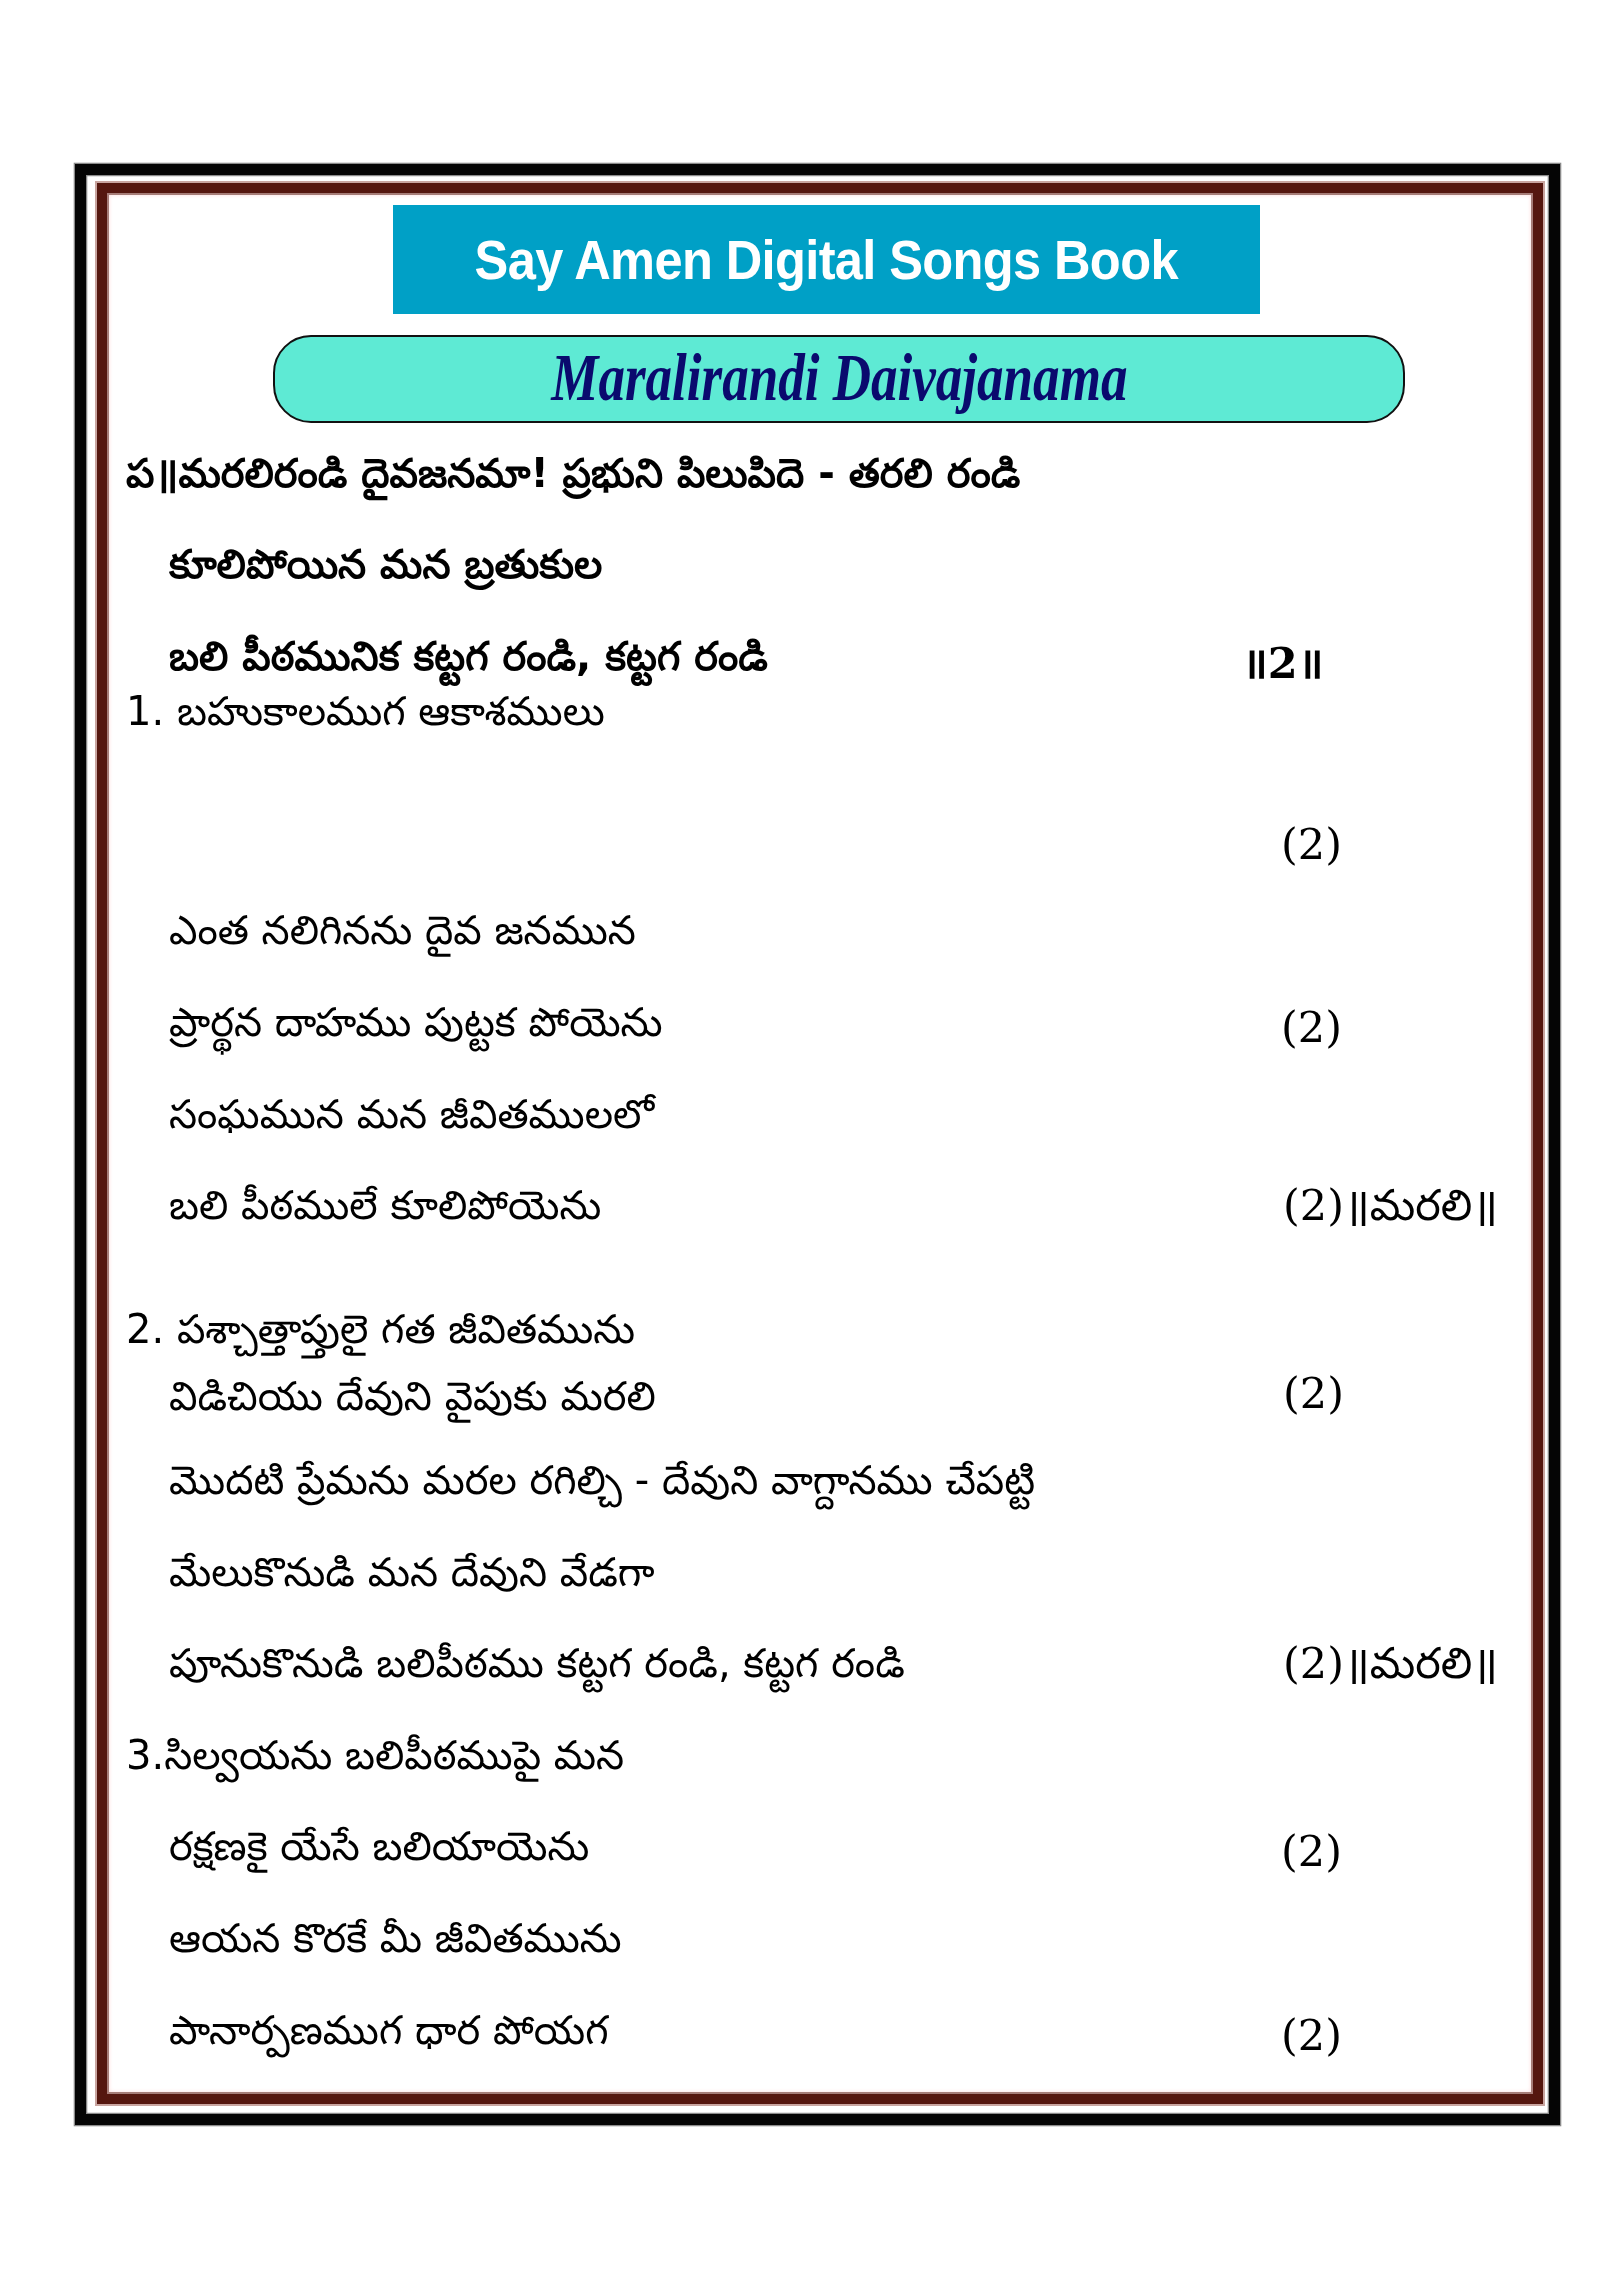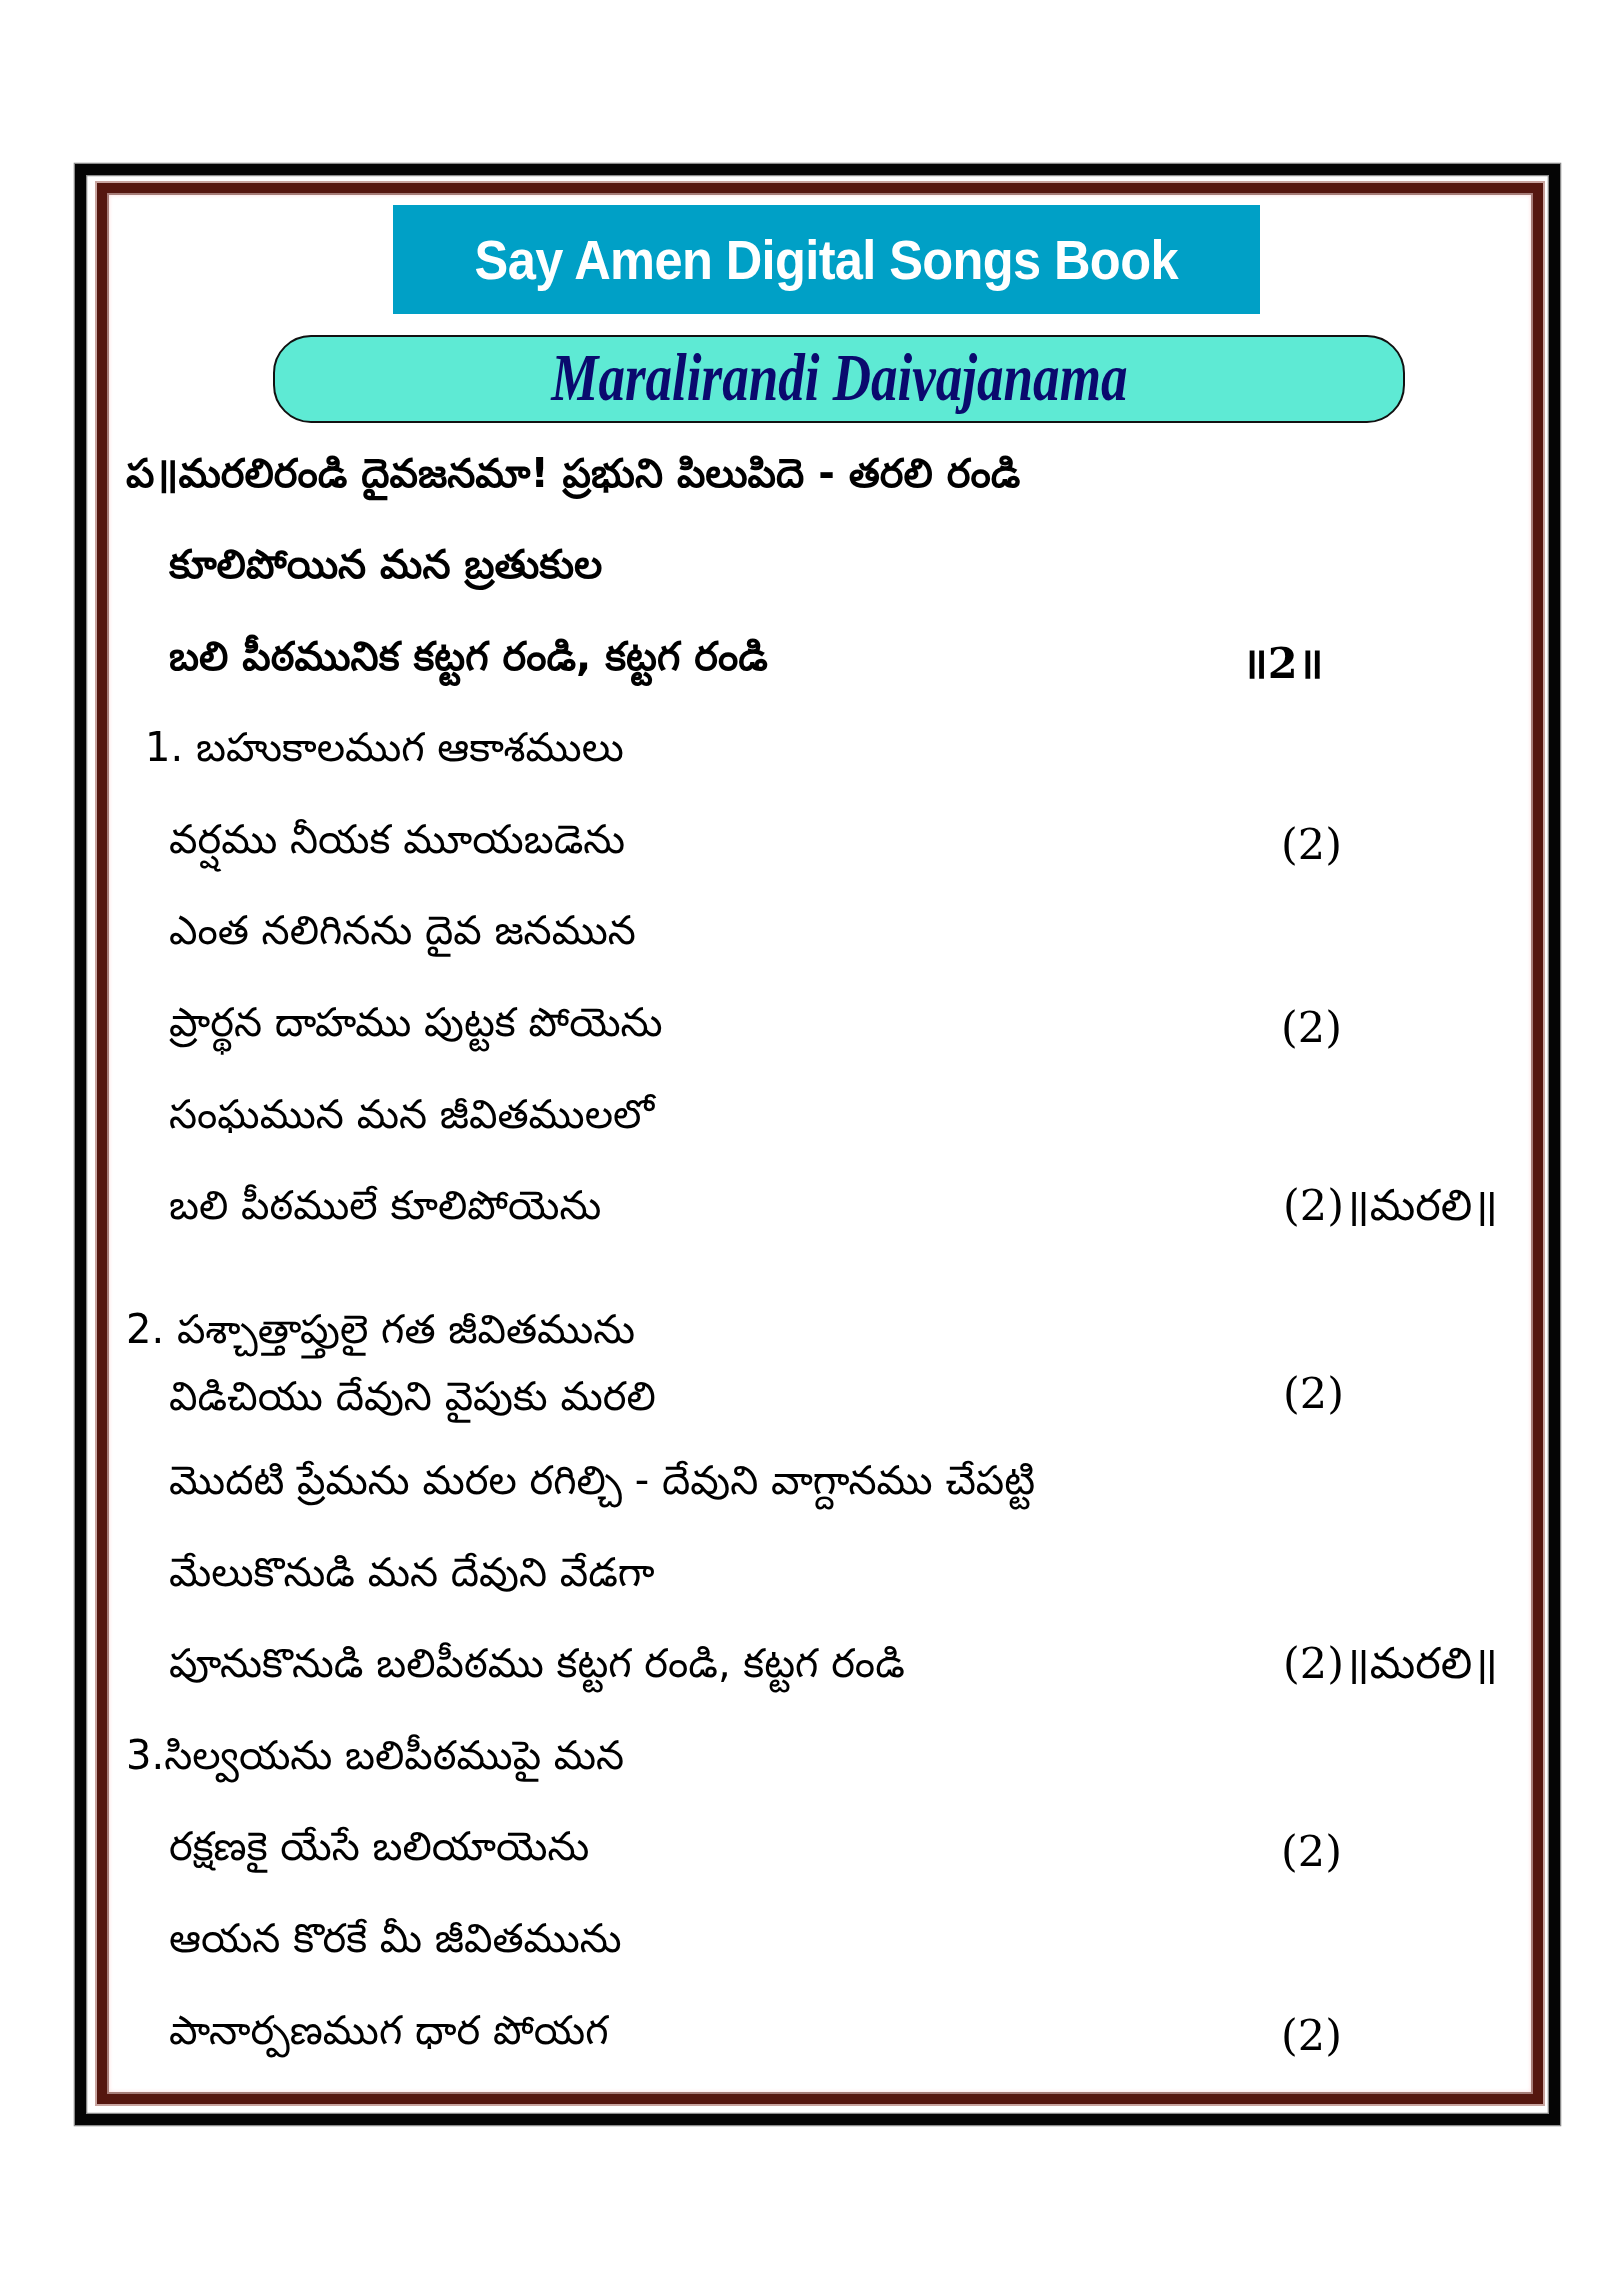--- a/index.html
+++ b/index.html
@@ -129,25 +129,22 @@
     <span class="lyric-text">ప॥మరలిరండి దైవజనమా! ప్రభుని పిలుపిదె - తరలి రండి</span>
   </div>
   <div class="line ind bold" style="top:533px;">
     <span class="lyric-text">కూలిపోయిన మన బ్రతుకుల</span>
   </div>
   <div class="line ind bold" style="top:625px;">
     <span class="lyric-text">బలి పీఠమునిక కట్టగ రండి, కట్టగ రండి</span>
   </div>
   <div class="marker bold" style="top:625px; left:1242px;">॥2॥</div>
 
-  <div class="line num" style="top:716px;margin-left:19px;">
+  <div class="line num" style="top:680px;">
     <span class="lyric-text">1. బహుకాలముగ ఆకాశములు</span>
-  </div>
-  <div class="line ind" style="top:808px;">
-    <span class="lyric-text">వర్షము నీయక మూయబడెను</span>
   </div>
   <div class="marker" style="top:808px; left:1281px;">(2)</div>
   <div class="line ind" style="top:899px;">
     <span class="lyric-text">ఎంత నలిగినను దైవ జనమున</span>
   </div>
   <div class="line ind" style="top:991px;">
     <span class="lyric-text">ప్రార్థన దాహము పుట్టక పోయెను</span>
   </div>
   <div class="marker" style="top:991px; left:1281px;">(2)</div>
   <div class="line ind" style="top:1083px;">

